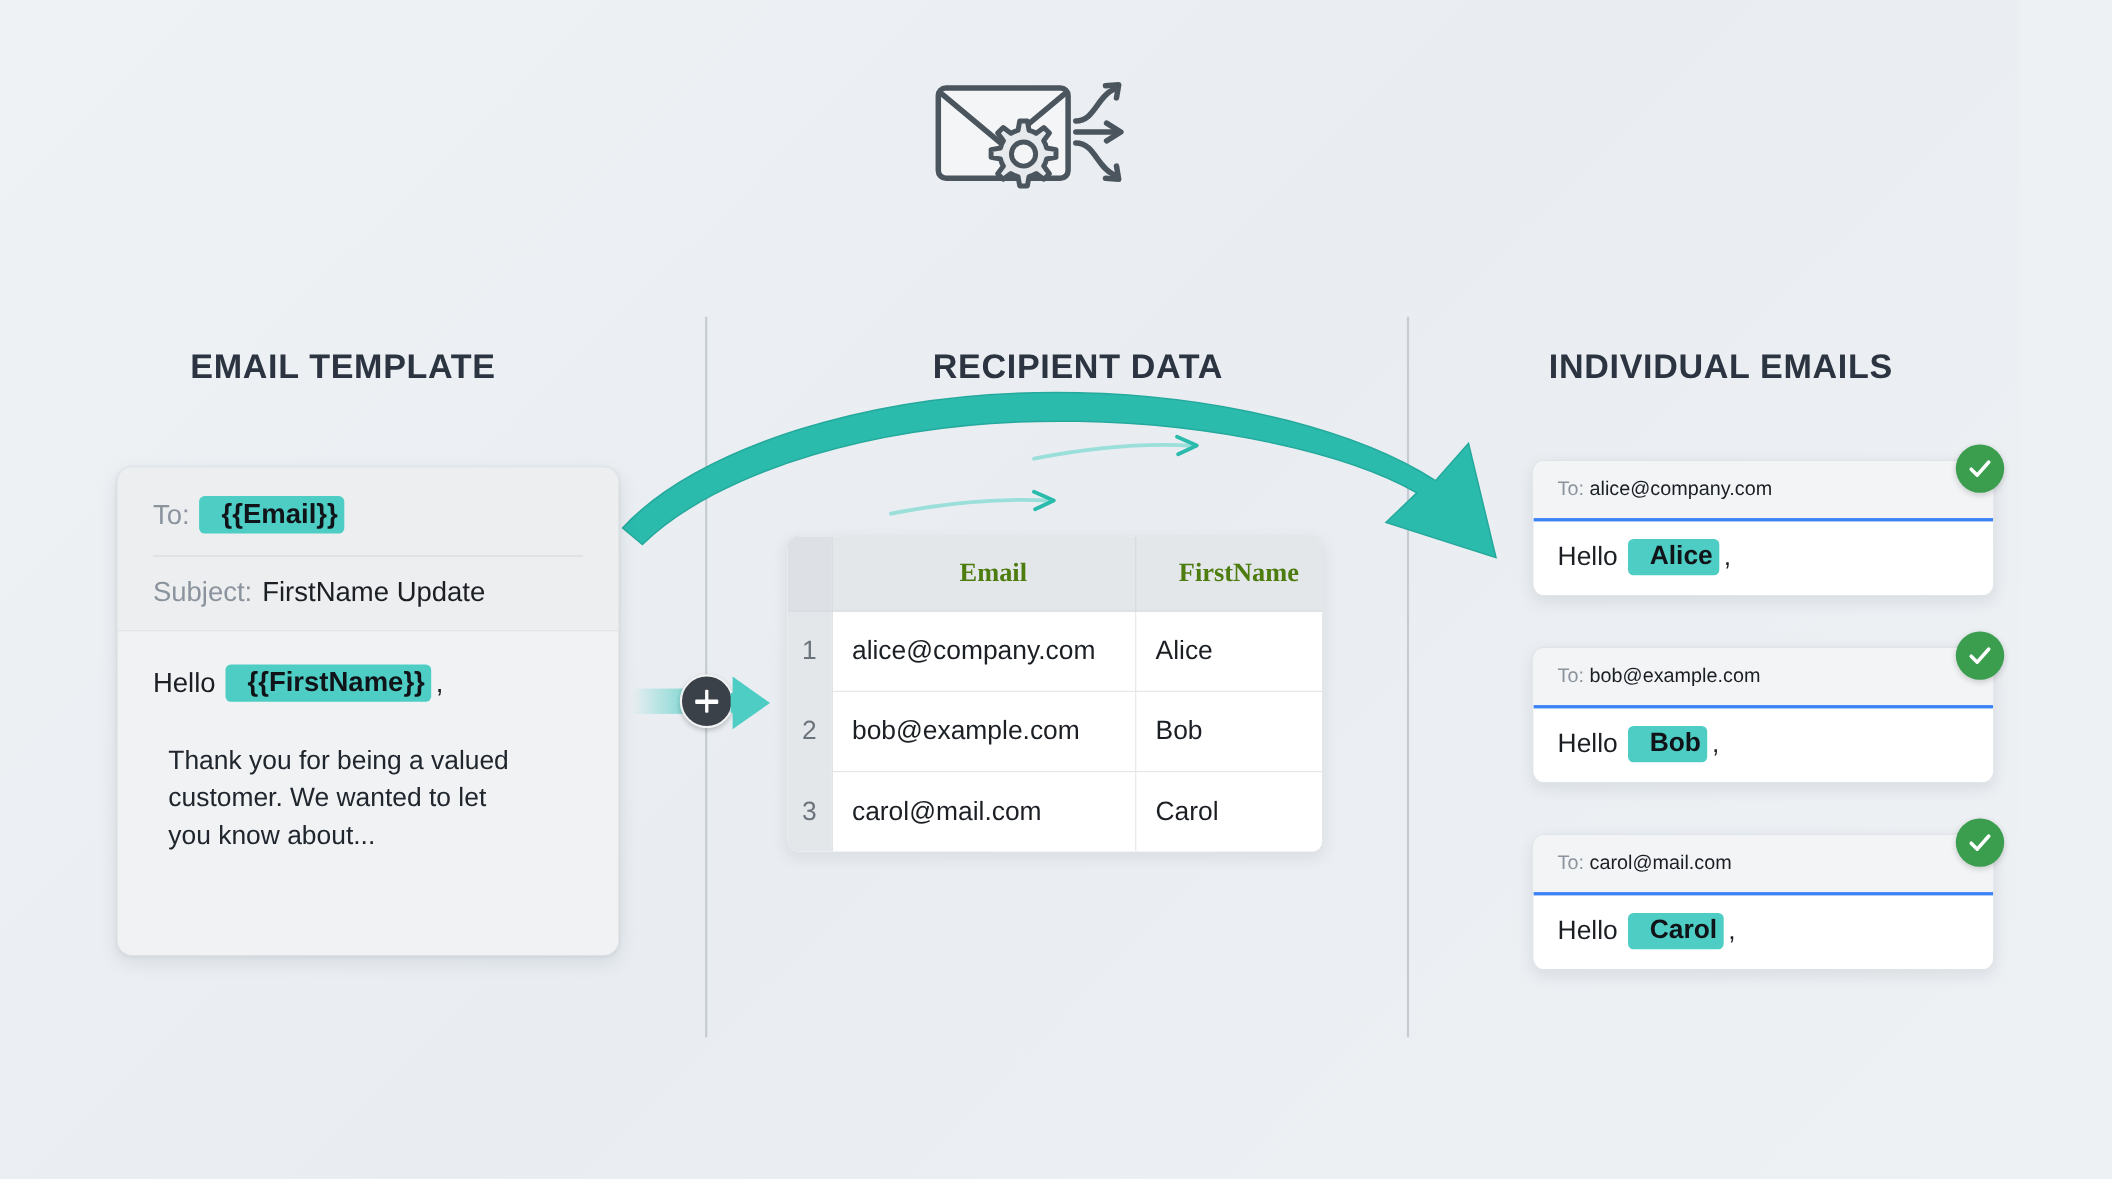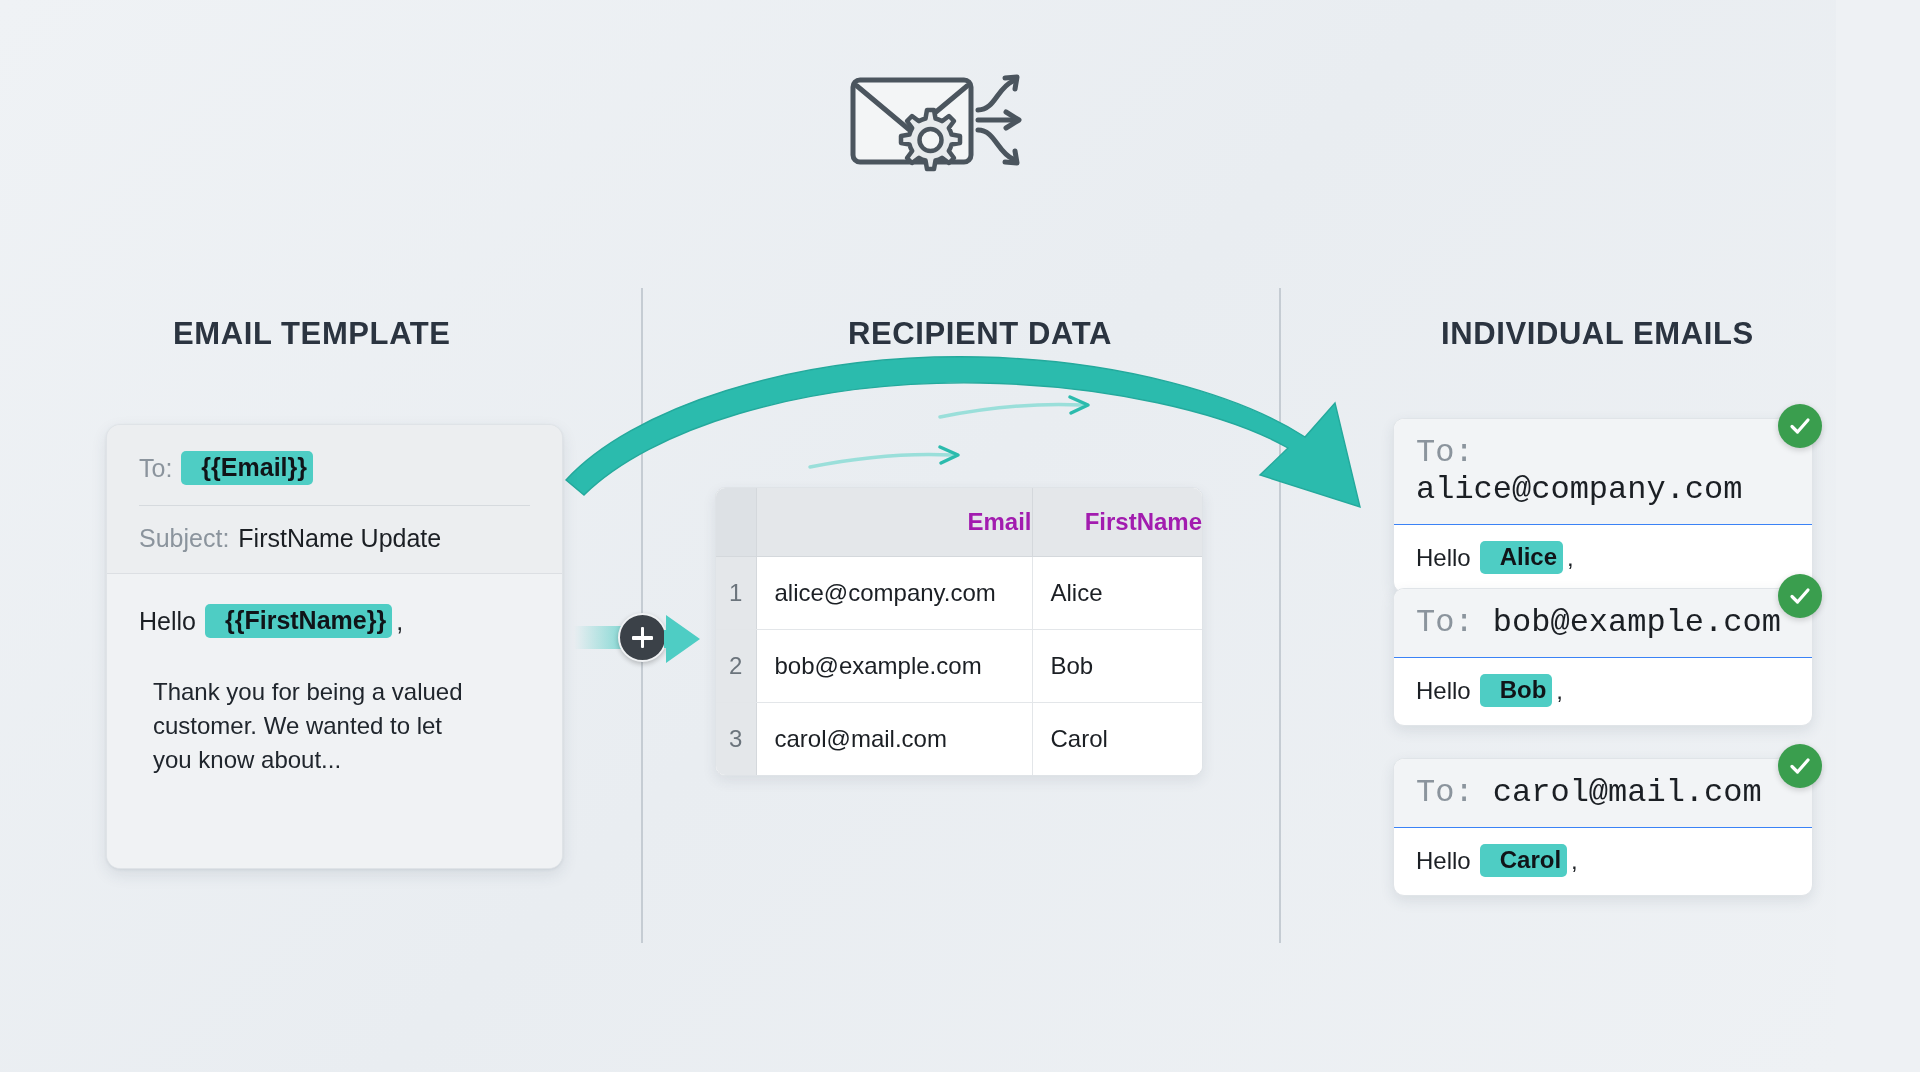--- a/index.html
+++ b/index.html
@@ -20,21 +20,21 @@
   .col-title {
     position: absolute;
     font-size: 31px;
     font-weight: bold;
     letter-spacing: 0.6px;
     color: #2b3440;
     white-space: nowrap;
   }
   #title-template   { left: 173px;  top: 316px; }
   #title-recipient  { left: 808px;  top: 316px; margin-left: 40px; }
-  #title-individual { left: 1408px; top: 316px; margin-left: 33px; }
+  #title-individual { left: 1408px; top: 316px; }
 
   
   .v-divider {
     position: absolute;
     width: 1.6px;
     background: #c5ccd3;
     top: 288px; height: 655px;
   }
   #divider-1 { left: 641px; }
   #divider-2 { left: 1279px; }
@@ -117,25 +117,26 @@
     border-radius: 10px;
     box-shadow: 0 5px 14px rgba(40,55,75,0.09);
     overflow: hidden;
     border-collapse: collapse;
   }
   #recipient-table table { width: 100%; border-collapse: collapse; }
   #recipient-table th {
     background: #e4e7ea;
     font-size: 24px;
     font-weight: bold;
-    color: #a21caf;
-    text-align: right;
+    color: #4d7c0f;
+    text-align: center;
     padding: 20px 0 20px 18px;
     border-bottom: 1px solid #d4d8dc;
     border-right: 1px solid #d4d8dc;
+    font-family: Liberation Serif, serif;
   }
   #recipient-table th.rownum-head {
     width: 40px; padding: 20px 0;
     background: #dde1e5;
   }
   #recipient-table th:last-child { border-right: none; }
   #recipient-table td {
     font-size: 24px;
     color: #1b1f24;
     padding: 22px 0 22px 18px;
@@ -163,25 +164,24 @@
     border: 1px solid #e0e4e8;
     border-radius: 11px;
     box-shadow: 0 5px 14px rgba(40,55,75,0.10);
     overflow: hidden;
   }
   #email-card-0 { left: 1393px; top: 418px; }
   #email-card-1 { left: 1393px; top: 588px; }
   #email-card-2 { left: 1393px; top: 758px; }
   .email-card-head {
     background: #f2f4f6;
-    border-bottom: 1px solid #3b82f6;
+    border-bottom: 3px solid #3b82f6;
     padding: 15px 22px 16px 22px;
-    font-size: 32px;
+    font-size: 18px;
     color: #1b1f24;
-    font-family: Liberation Mono, monospace;
   }
   .email-card-head .to-label { color: #8b949d; }
   .email-card-body {
     padding: 16px 22px 18px 22px;
     font-size: 24px;
     color: #1b1f24;
     display: flex; align-items: center;
   }
   .email-card-body .hello { margin-right: 9px; }
   .email-card-body .comma { margin-left: 4px; }

